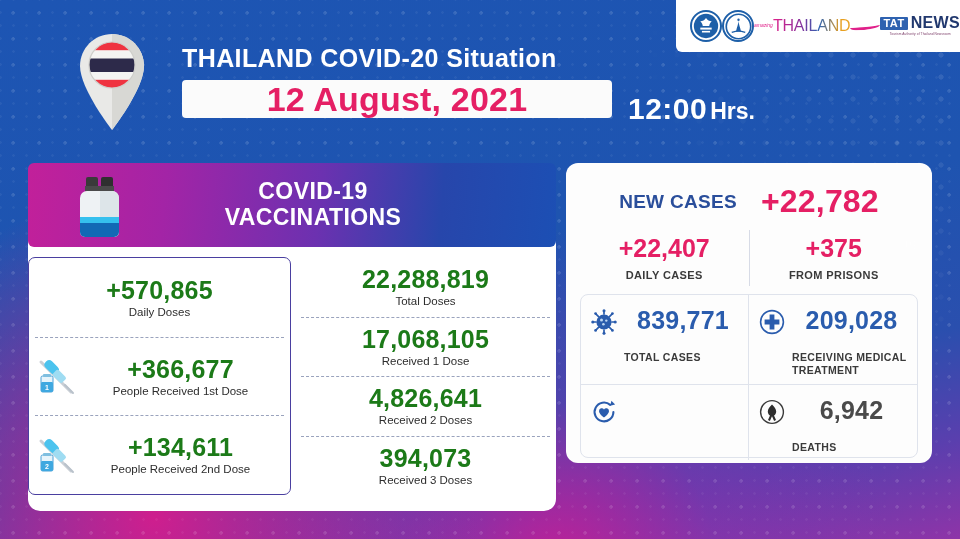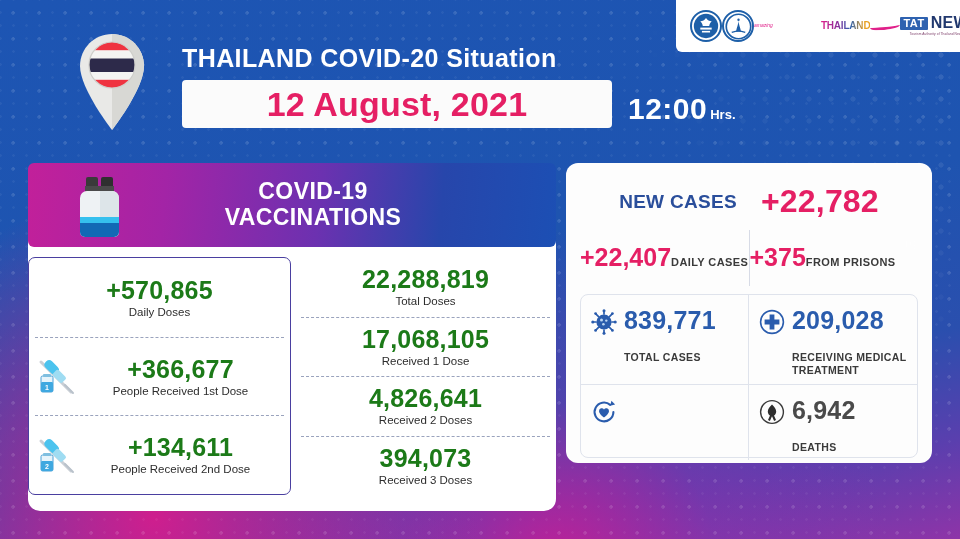--- a/index.html
+++ b/index.html
@@ -42,57 +42,57 @@
   }
   .pin svg { width: 100%; height: 100%; display: block; }
 
   .hdr-title {
     position: absolute; left: 182px; top: 44px;
     color: #ffffff;
     font-size: 25px; font-weight: bold; letter-spacing: 0.4px;
   }
   .date-band {
     position: absolute; left: 182px; top: 80px;
-    width: 430px; height: 48px;
+    width: 430px; height: 38px;
     background: #fbfbfb;
     border-radius: 4px;
     display: flex; align-items: center; justify-content: center;
   }
   .date-band span {
     color: #e51f64; font-size: 34px; font-weight: bold; letter-spacing: 0.2px;
   }
   .clock {
     position: absolute; left: 628px; top: 92px;
     color: #fff; display: flex; align-items: baseline; gap: 3px;
   }
   .clock .time { font-size: 30px; font-weight: bold; letter-spacing: 0.5px; }
-  .clock .unit { font-size: 13px; font-weight: bold; }
+  .clock .unit { font-size: 23px; font-weight: bold; }
 
   
   .logo-strip {
     position: absolute; right: 0; top: 0;
     width: 284px; height: 52px;
     background: #ffffff;
     border-bottom-left-radius: 6px;
     display: flex; align-items: center; justify-content: space-around;
     padding: 0 14px;
   }
   .logo { display: flex; align-items: center; justify-content: center; }
   .logo-circ {
     width: 32px; height: 32px; border-radius: 50%;
     border: 2.5px solid #1d5fa8; display: flex; align-items: center; justify-content: center;
     color: #1d5fa8; font-size: 8px; font-weight: bold; line-height: 1;
     background: #fff; overflow: hidden;
   }
   .logo-thai { text-align: center; line-height: 1; }
   .logo-thai .small { font-size: 5px; color: #e0218a; font-style: italic; display: block; margin-bottom: 1px; }
   .logo-thai .big {
-    font-size: 10px; font-weight: bold; letter-spacing: -0.2px;
+    font-size: 16px; font-weight: normal; letter-spacing: -0.2px;
     background: linear-gradient(90deg,#e0218a 0%, #8a2f9c 35%, #2e62b0 60%, #e8a020 88%);
-    -webkit-background-clip: text; background-clip: text; color: transparent; margin-left: 48px;
+    -webkit-background-clip: text; background-clip: text; color: transparent;
   }
   .logo-thai .swoosh {
     display: block; width: 30px; height: 7px; margin: 1px auto 0;
     border-bottom: 3px solid #e0218a; border-radius: 0 0 60% 40%;
     transform: rotate(-4deg);
   }
   .logo-tat { display: flex; flex-direction: column; align-items: center; line-height: 1; }
   .logo-tat .row { display: flex; align-items: center; gap: 3px; }
   .logo-tat .tat {
     background: #2e62b0; color: #fff; font-size: 11px; font-weight: bold;
@@ -157,39 +157,39 @@
     margin-top: 6px;
   }
   .new-cases-row .nc-label {
     color: #2a4e9b; font-size: 19px; font-weight: bold; letter-spacing: 0.3px;
   }
   .new-cases-row .nc-value {
     color: #e51f64; font-size: 32px; font-weight: bold; letter-spacing: 0.2px;
   }
   .split-row { display: flex; margin-top: 10px; height: 56px; }
   .split-cell {
-    flex: 1; text-align: center; display: flex; flex-direction: row;
-    align-items: center; justify-content: flex-start;
+    flex: 1; text-align: center; display: flex; flex-direction: column;
+    align-items: center; justify-content: center;
   }
   .split-cell + .split-cell { border-left: 1.3px solid #d7dbe6; }
   .split-cell .sc-num { color: #e51f64; font-size: 25px; font-weight: bold; line-height: 1.1; }
   .split-cell .sc-lbl { color: #3a3a3a; font-size: 11px; font-weight: bold; letter-spacing: 0.4px; margin-top: 7px; }
 
   .stats-box {
     margin-top: 8px; height: 164px;
     border: 1.2px solid #dfe3ec; border-radius: 8px;
     display: grid; grid-template-columns: 1fr 1fr; grid-template-rows: 1fr 1fr;
   }
   .stat {
     display: flex; align-items: flex-start; padding: 12px 6px 6px 10px; gap: 7px;
   }
   .stat .ico { width: 26px; height: 26px; flex: 0 0 26px; margin-top: 2px; }
   .stat .ico svg { width: 100%; height: 100%; display: block; }
   .stat .body { flex: 1; }
-  .stat .s-num { color: #2a5cad; font-size: 25px; font-weight: bold; line-height: 1.05; letter-spacing: 0.2px; }
+  .stat .s-num { color: #2a5cad; font-size: 25px; font-weight: bold; line-height: 1.05; letter-spacing: 0.2px; text-align: center; }
   .stat .s-lbl { color: #3a3a3a; font-size: 10.5px; font-weight: bold; letter-spacing: 0.35px; margin-top: 18px; line-height: 1.25; }
   .stat.deaths .s-num { color: #4a4a4a; }
   .stats-box .stat:nth-child(1) { border-right: 1.2px solid #dfe3ec; border-bottom: 1.2px solid #dfe3ec; }
   .stats-box .stat:nth-child(2) { border-bottom: 1.2px solid #dfe3ec; }
   .stats-box .stat:nth-child(3) { border-right: 1.2px solid #dfe3ec; }
 
   .watermark {
     position: absolute; left: 905px; top: 236px;
     color: rgba(255,255,255,0.38); font-size: 12px; letter-spacing: 0.4px;
   }

